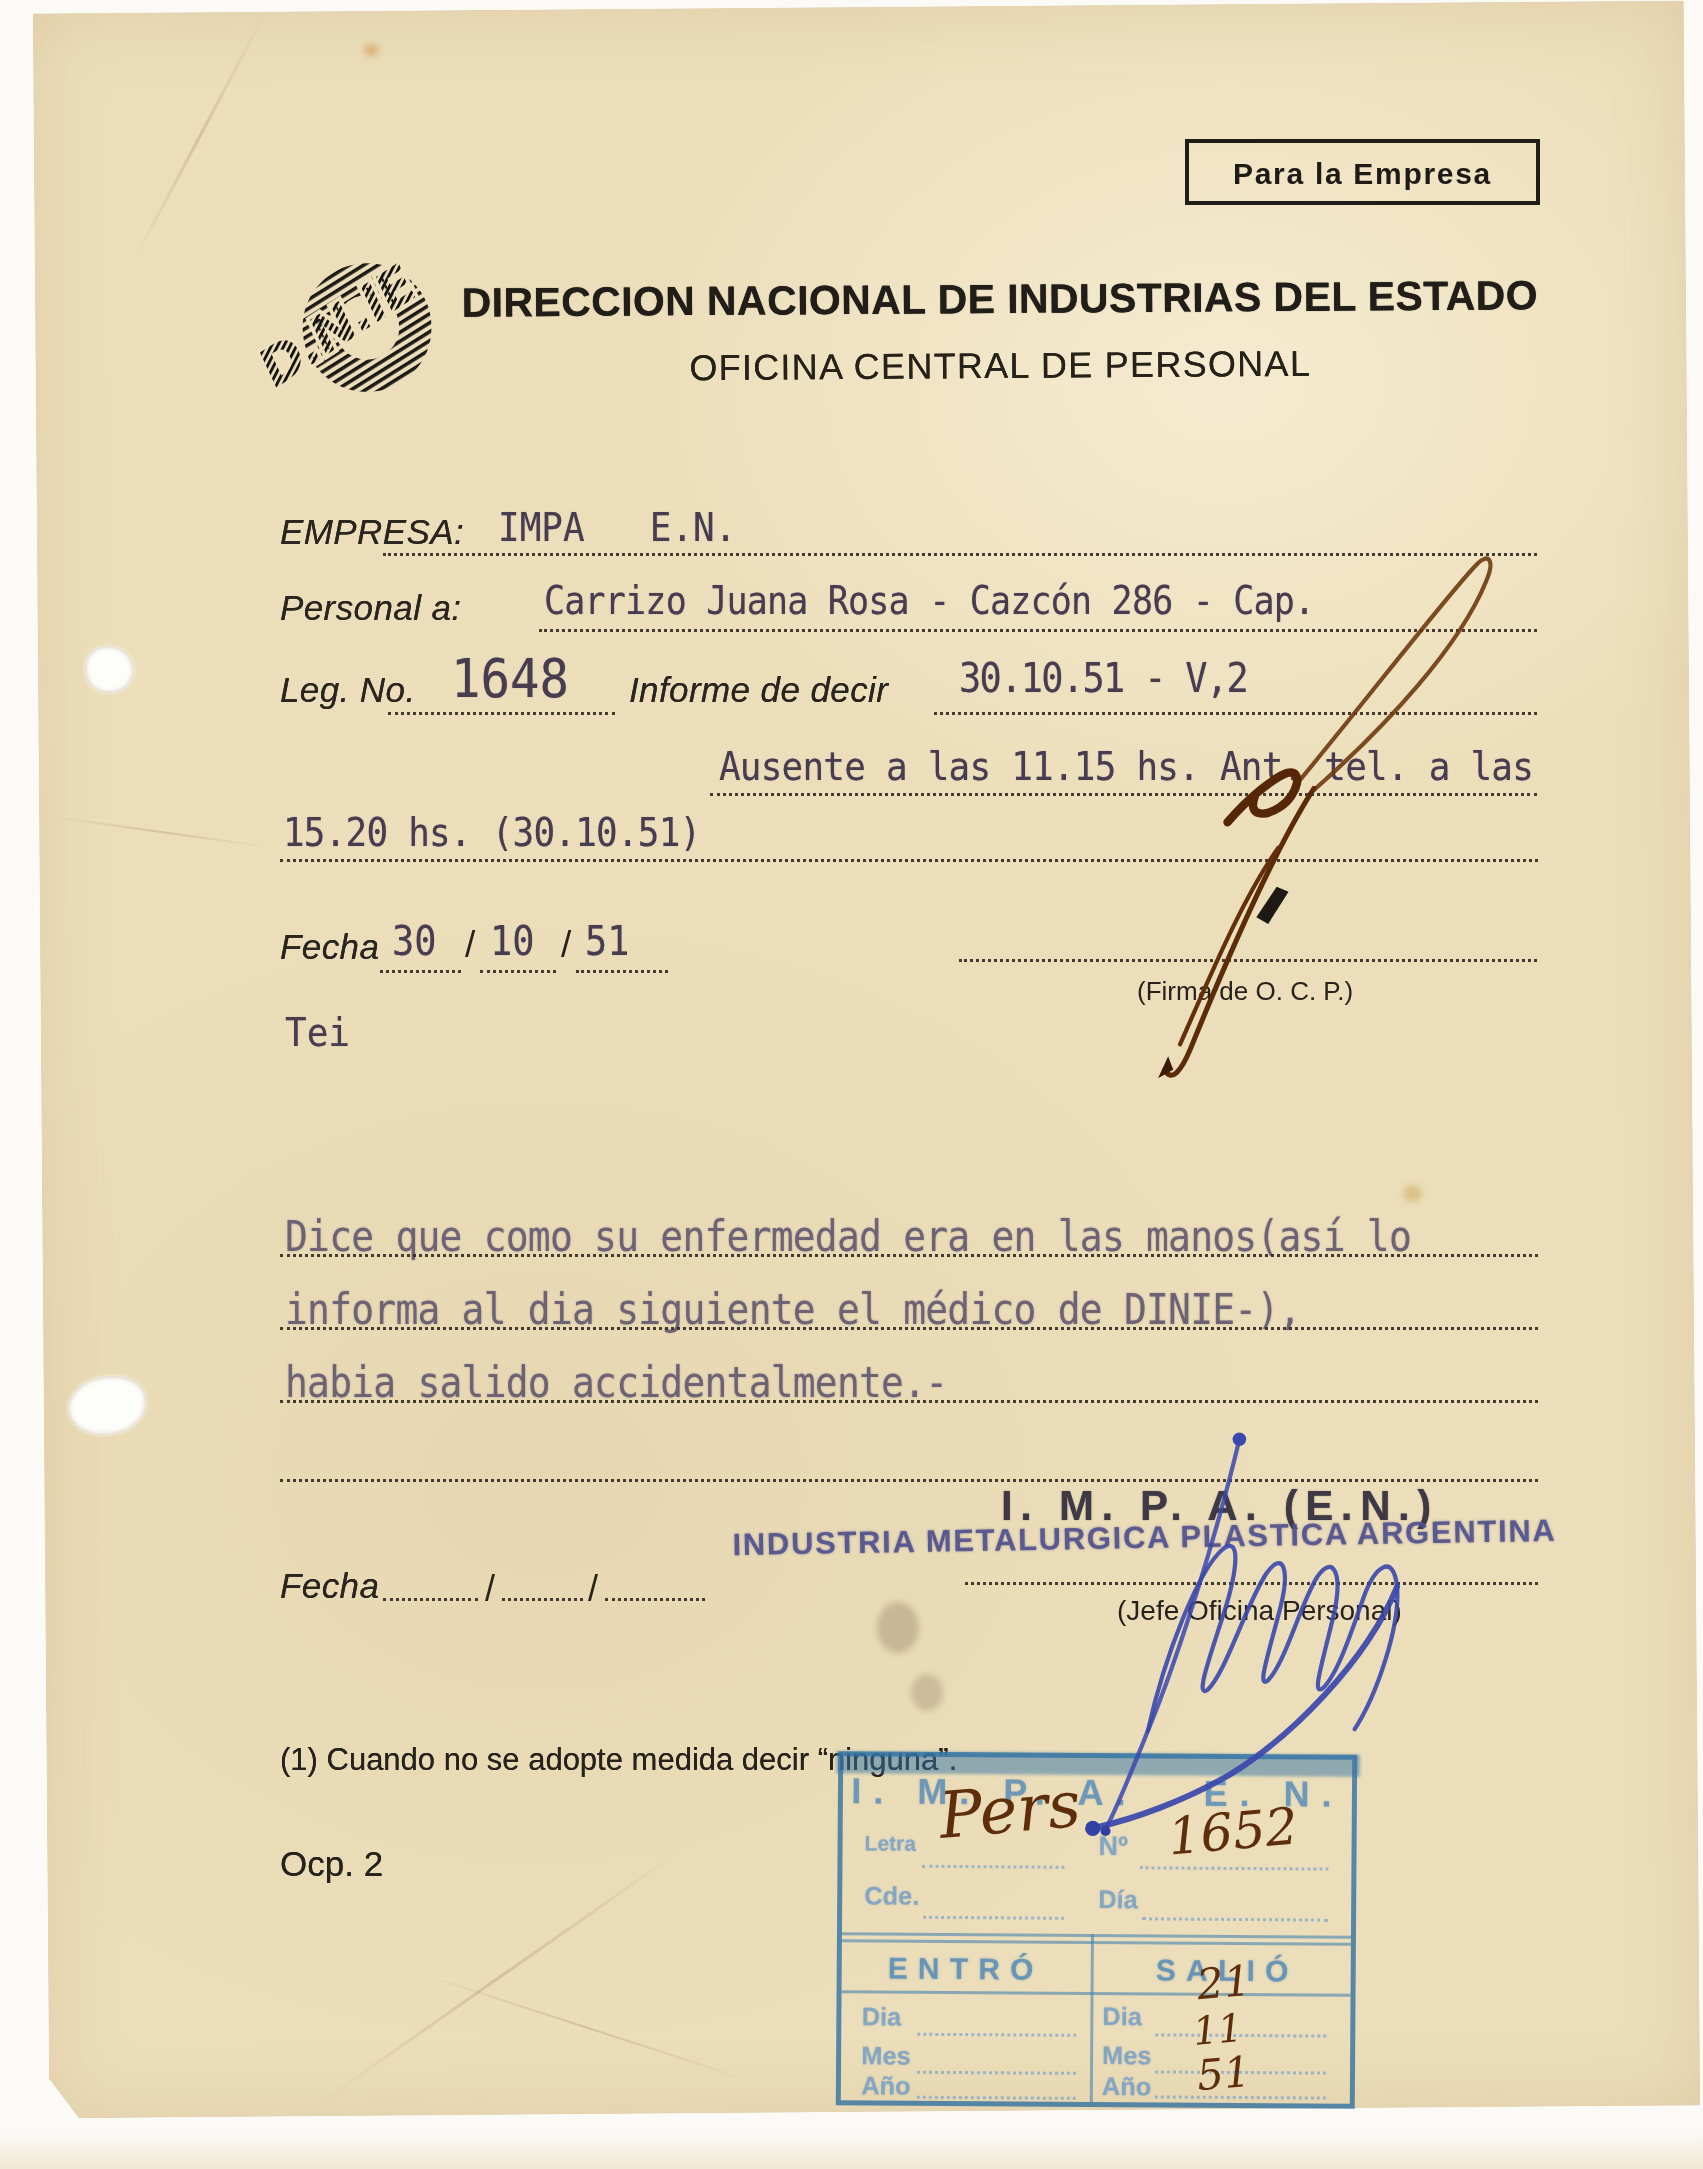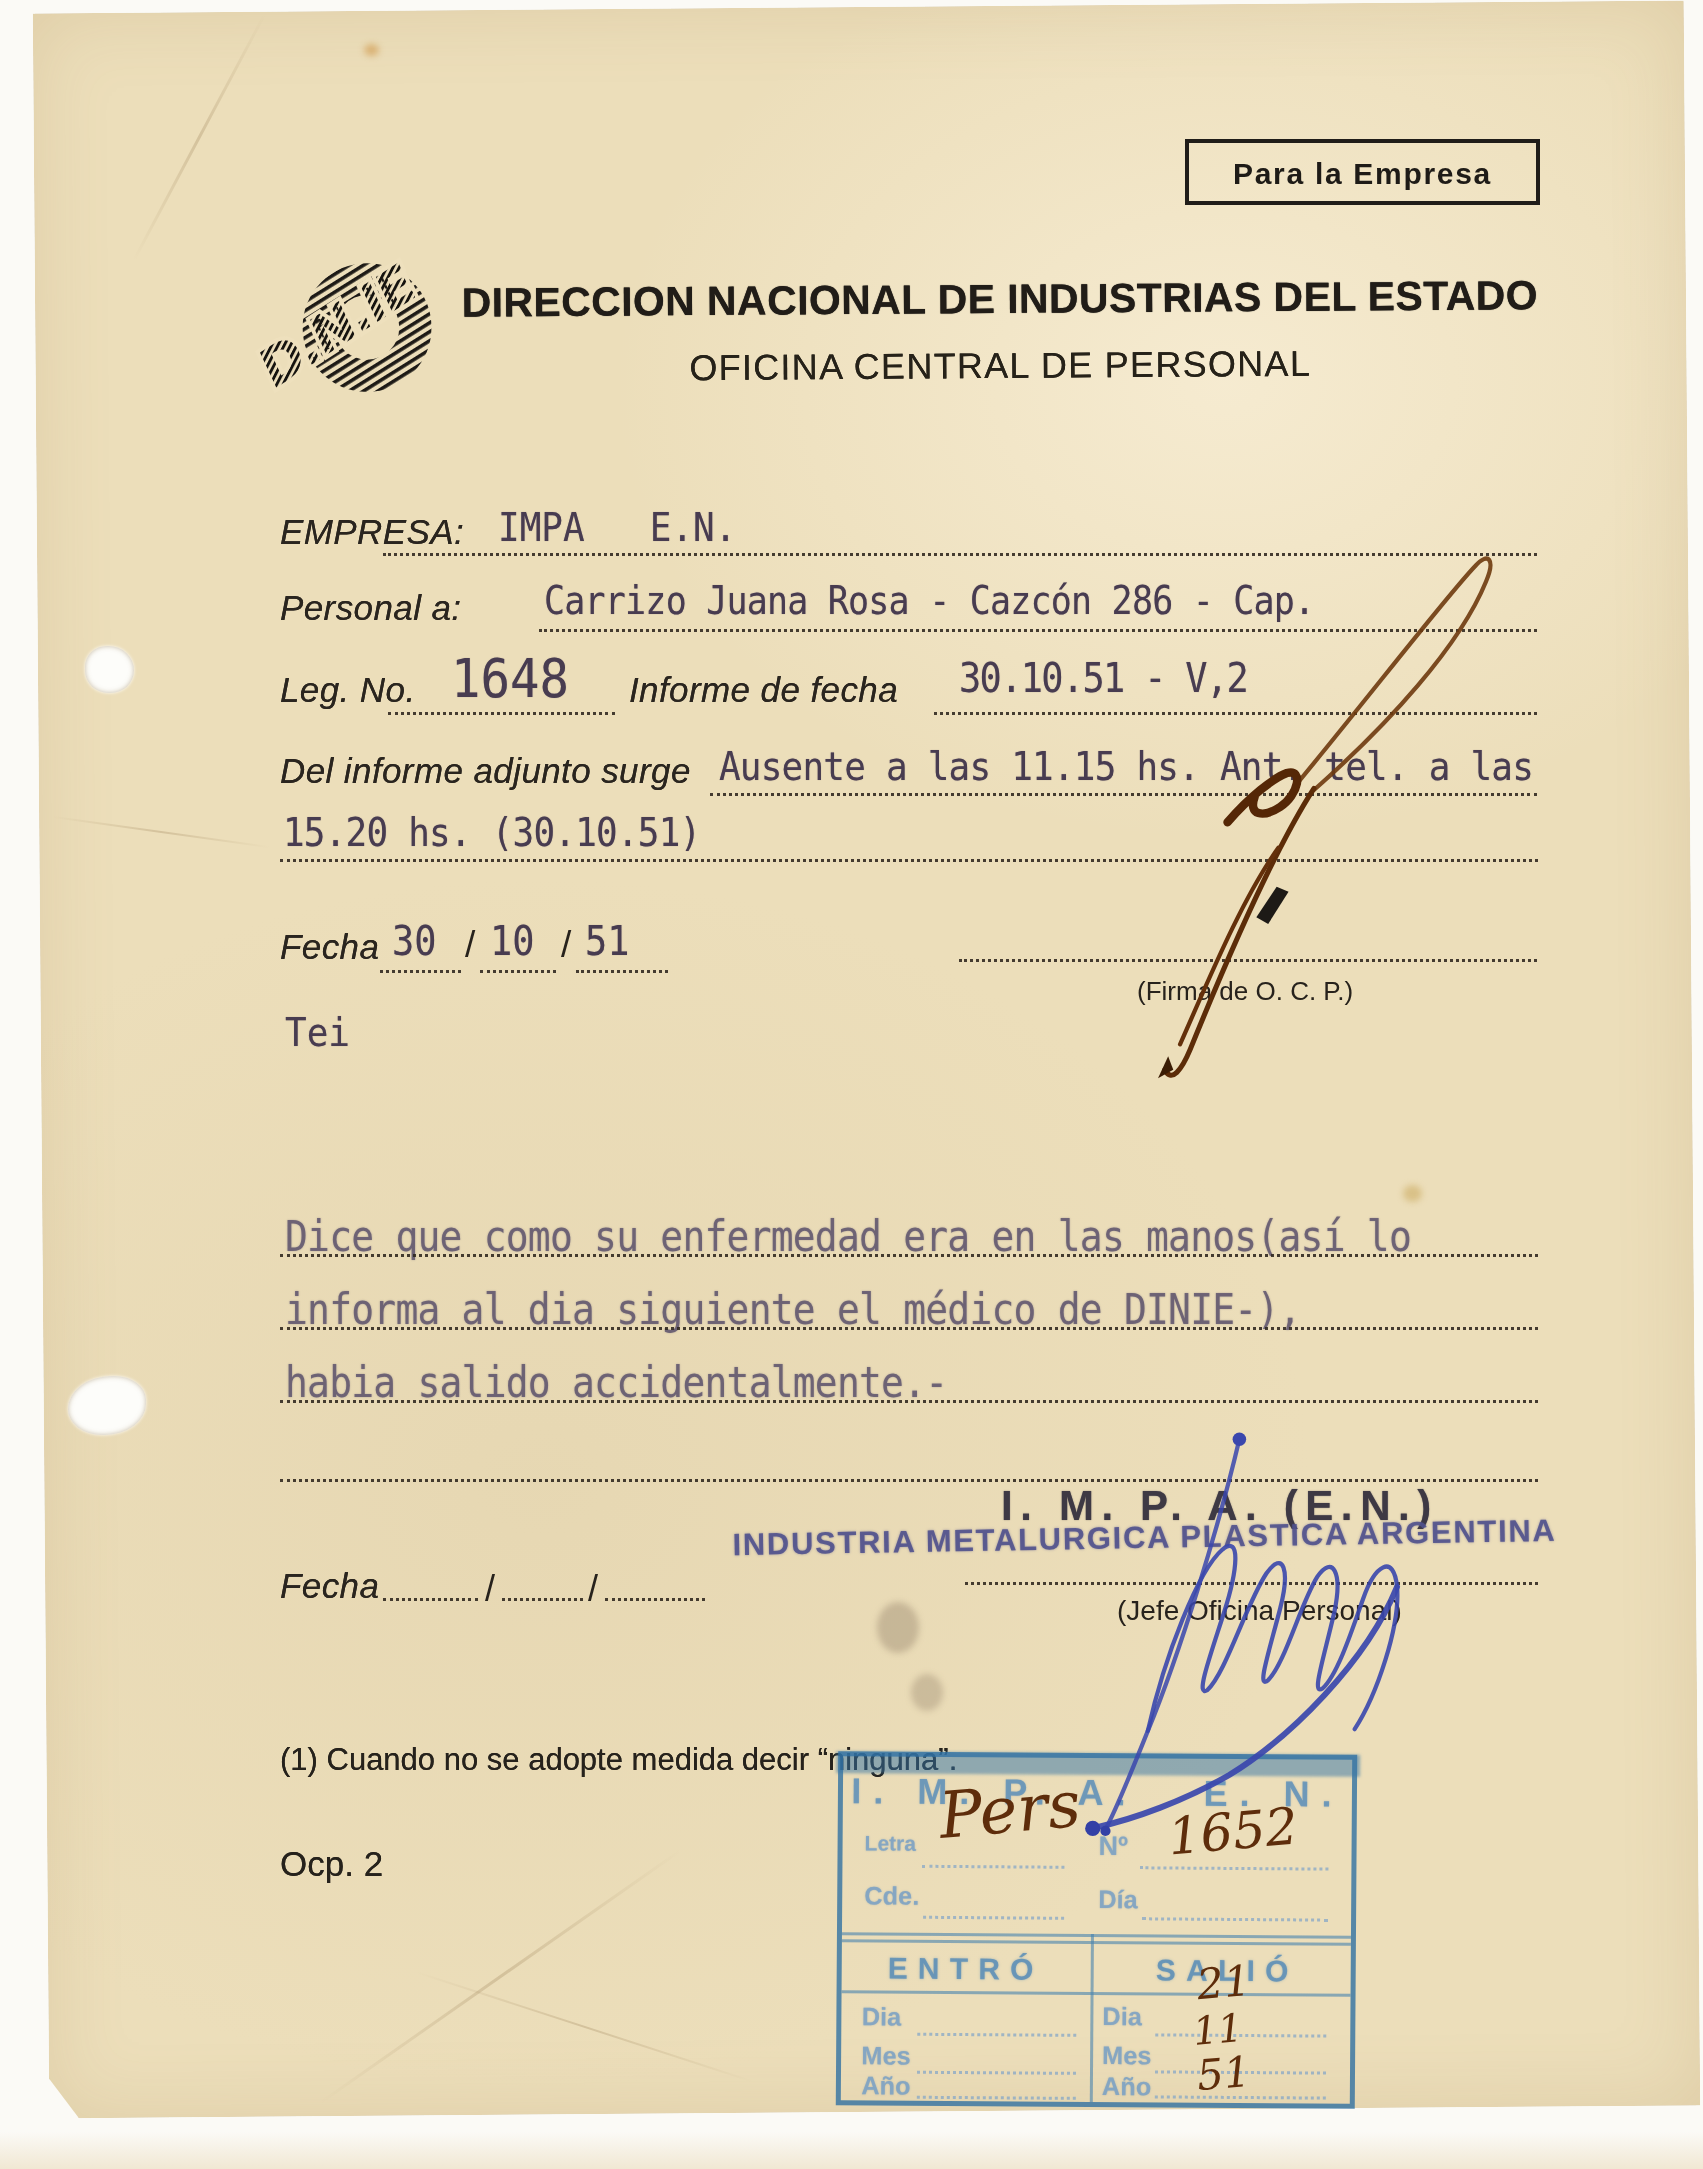--- a/index.html
+++ b/index.html
@@ -96,25 +96,24 @@
   <div class="abs typ" style="left:498px;top:509px;font-size:36px;">IMPA   E.N.</div>
   <div class="abs dots" style="left:383px;top:553px;width:1154px;"></div>
 
   <div class="abs lab" style="left:280px;top:588px;">Personal a:</div>
   <div class="abs typ" style="left:544px;top:583px;font-size:35px;letter-spacing:-0.8px;">Carrizo Juana Rosa - Cazcón 286 - Cap.</div>
   <div class="abs dots" style="left:539px;top:629px;width:998px;"></div>
 
   <div class="abs lab" style="left:280px;top:670px;">Leg. No.</div>
   <div class="abs typ" style="left:451px;top:653px;font-size:49px;">1648</div>
   <div class="abs dots" style="left:388px;top:712px;width:227px;"></div>
-  <div class="abs lab" style="left:629px;top:670px;">Informe de fecha</div>
+  <div class="abs lab" style="left:629px;top:670px;">Informe de decir</div>
   <div class="abs typ" style="left:959px;top:659px;font-size:37px;letter-spacing:-1.7px;">30.10.51 - V,2</div>
   <div class="abs dots" style="left:934px;top:712px;width:603px;"></div>
 
-  <div class="abs lab" style="left:280px;top:751px;">Del informe adjunto surge</div>
   <div class="abs typ" style="left:719px;top:748px;font-size:36px;letter-spacing:-0.8px;">Ausente a las 11.15 hs. Ant. tel. a las</div>
   <div class="abs dots" style="left:710px;top:793px;width:827px;"></div>
   <div class="abs typ" style="left:283px;top:814px;font-size:36px;letter-spacing:-0.8px;">15.20 hs. (30.10.51)</div>
   <div class="abs dots" style="left:280px;top:859px;width:1258px;"></div>
 
   <div class="abs lab" style="left:280px;top:927px;">Fecha</div>
   <div class="abs typ" style="left:392px;top:922px;font-size:37px;">30</div>
   <div class="abs cap" style="left:465px;top:924px;font-size:37px;">/</div>
   <div class="abs typ" style="left:490px;top:922px;font-size:37px;">10</div>
   <div class="abs cap" style="left:561px;top:924px;font-size:37px;">/</div>

